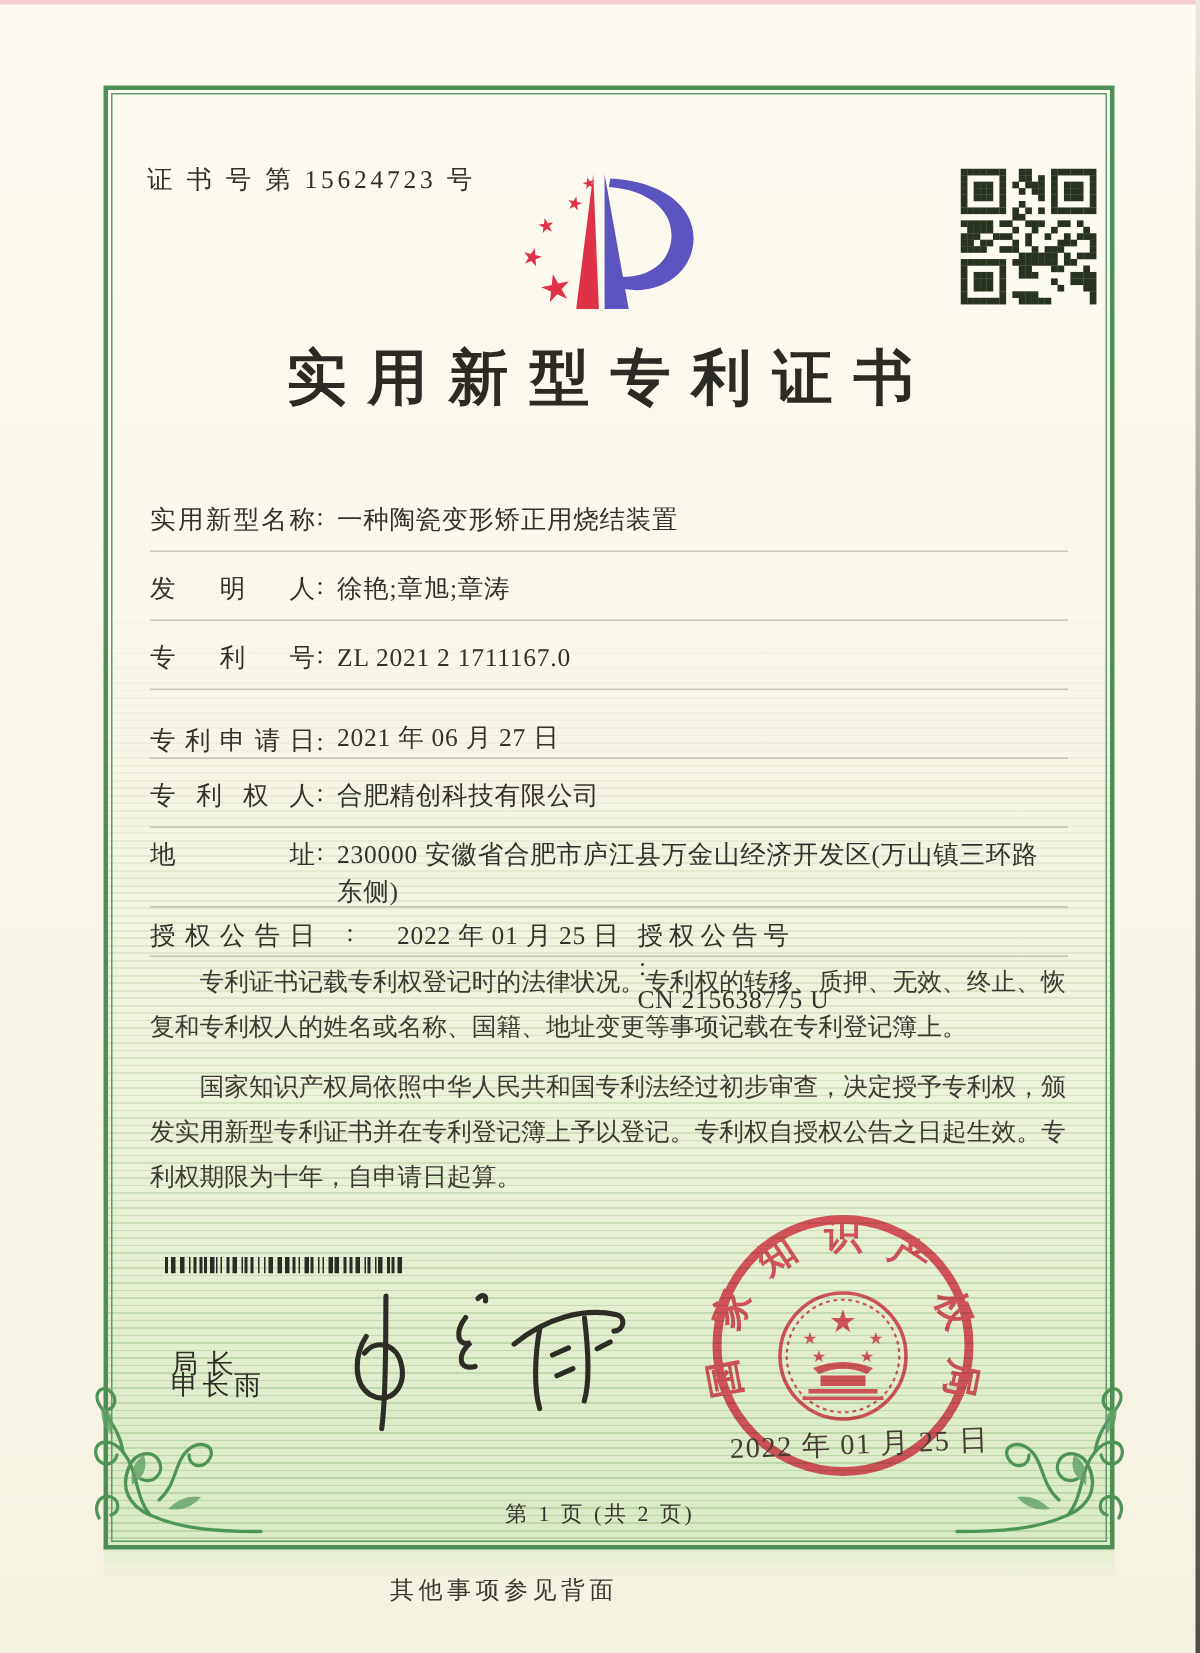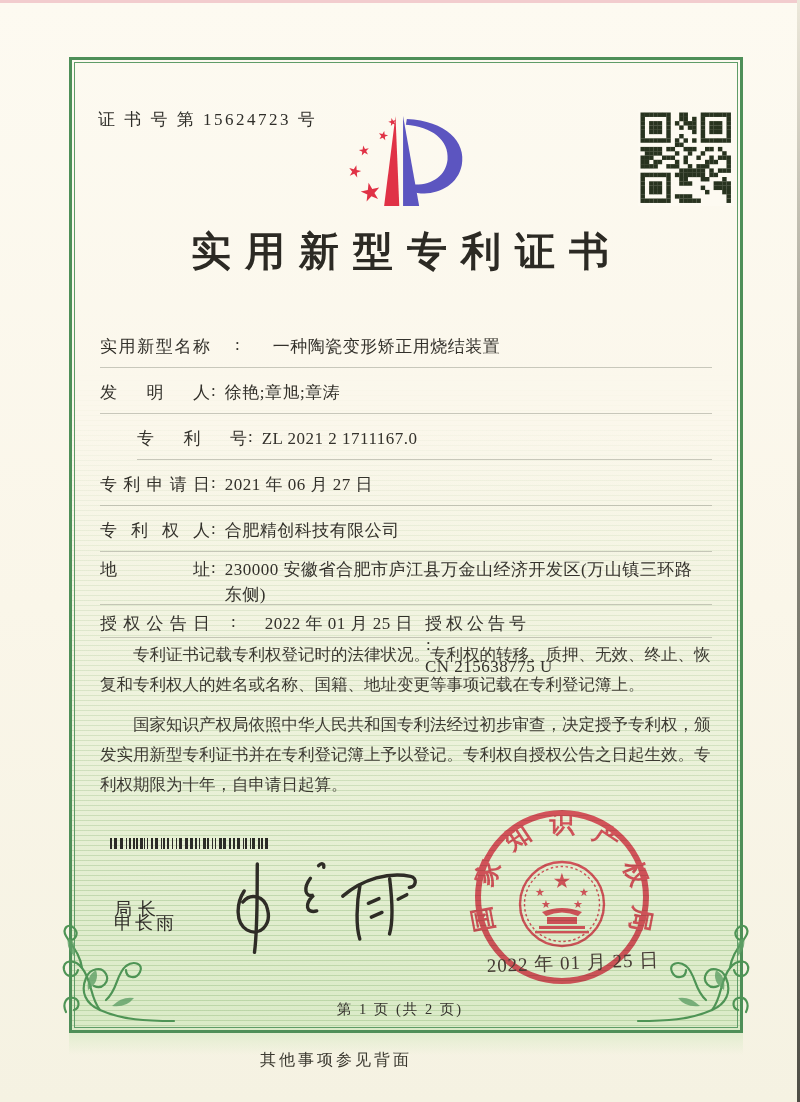--- a/index.html
+++ b/index.html
@@ -337,36 +337,36 @@
       <rect x="45.5" y="88.5" width="4.45" height="4.45" fill="#28331f"></rect>
       <rect x="49.8" y="88.5" width="4.45" height="4.45" fill="#28331f"></rect>
       <rect x="54.099999999999994" y="88.5" width="4.45" height="4.45" fill="#28331f"></rect>
       <rect x="58.4" y="88.5" width="4.45" height="4.45" fill="#28331f"></rect>
       <rect x="88.5" y="88.5" width="4.45" height="4.45" fill="#28331f"></rect>
     </svg>
 
   <div class="page-title">实用新型专利证书</div>
 
   <div class="fields">
-    <div class="frow" style="height:46px;gap:24px;">
+    <div class="frow" style="height:46px;">
       <span class="flabel">实用新型名称</span>
         <span class="fcolon">:</span>
       <span class="fvalue">一种陶瓷变形矫正用烧结装置</span>
     </div>
     <div class="frow" style="height:46px;">
       <span class="flabel">发明人</span>
         <span class="fcolon">:</span>
       <span class="fvalue">徐艳;章旭;章涛</span>
     </div>
-    <div class="frow" style="height:46px;margin-left:37px;">
+    <div class="frow" style="height:46px;">
       <span class="flabel">专利号</span>
         <span class="fcolon">:</span>
       <span class="fvalue">ZL 2021 2 1711167.0</span>
     </div>
-    <div class="frow" style="height:46px;">
+    <div class="frow" style="height:46px;align-items:flex-end;">
       <span class="flabel">专利申请日</span>
         <span class="fcolon">:</span>
       <span class="fvalue">2021 年 06 月 27 日</span>
     </div>
     <div class="frow" style="height:46px;">
       <span class="flabel">专利权人</span>
         <span class="fcolon">:</span>
       <span class="fvalue">合肥精创科技有限公司</span>
     </div>
     <div class="frow" style="height:53px;padding-top:6px;">

